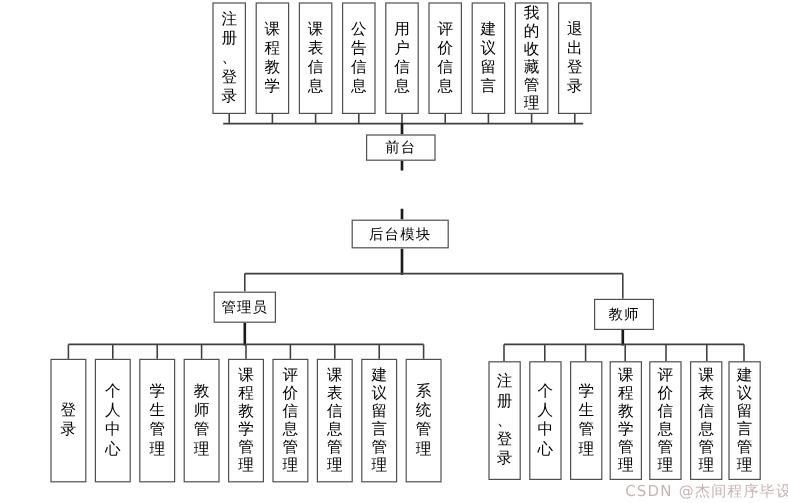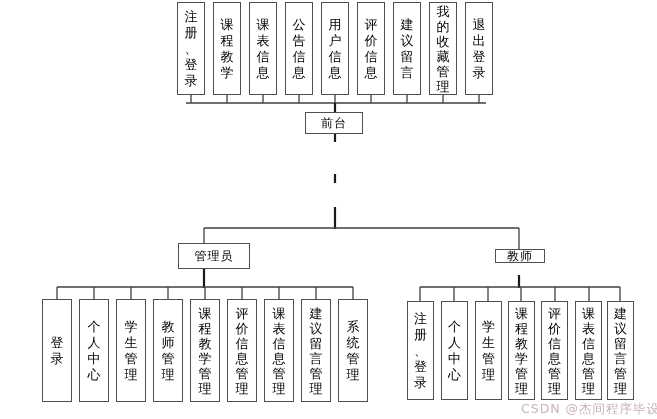--- a/index.html
+++ b/index.html
@@ -100,22 +100,23 @@
       <span>理</span>
     </div>
   <div class="node vnode" style="left:465px;top:2px;width:28px;height:93px">
       <span>退</span>
       <span>出</span>
       <span>登</span>
       <span>录</span>
     </div>
 
   <div class="node hnode" style="left:305px;top:112px;width:58px;height:22px">前台</div>
-  <div class="node hnode" style="left:178px;top:243px;width:72px;height:26px">管理员</div>
-  <div class="node hnode" style="left:495px;top:249px;width:50px;height:14px">教师</div>
+  <div class="node hnode" style="left:293px;top:183px;width:81px;height:24px">后台模块</div>
+  <div class="node hnode" style="left:178px;top:243px;width:52px;height:26px">管理员</div>
+  <div class="node hnode" style="left:495px;top:249px;width:50px;height:26px">教师</div>
 
   <div class="node vnode" style="left:42px;top:299px;width:30px;height:103px">
       <span>登</span>
       <span>录</span>
     </div>
   <div class="node vnode" style="left:79px;top:299px;width:30px;height:103px">
       <span>个</span>
       <span>人</span>
       <span>中</span>
       <span>心</span>

